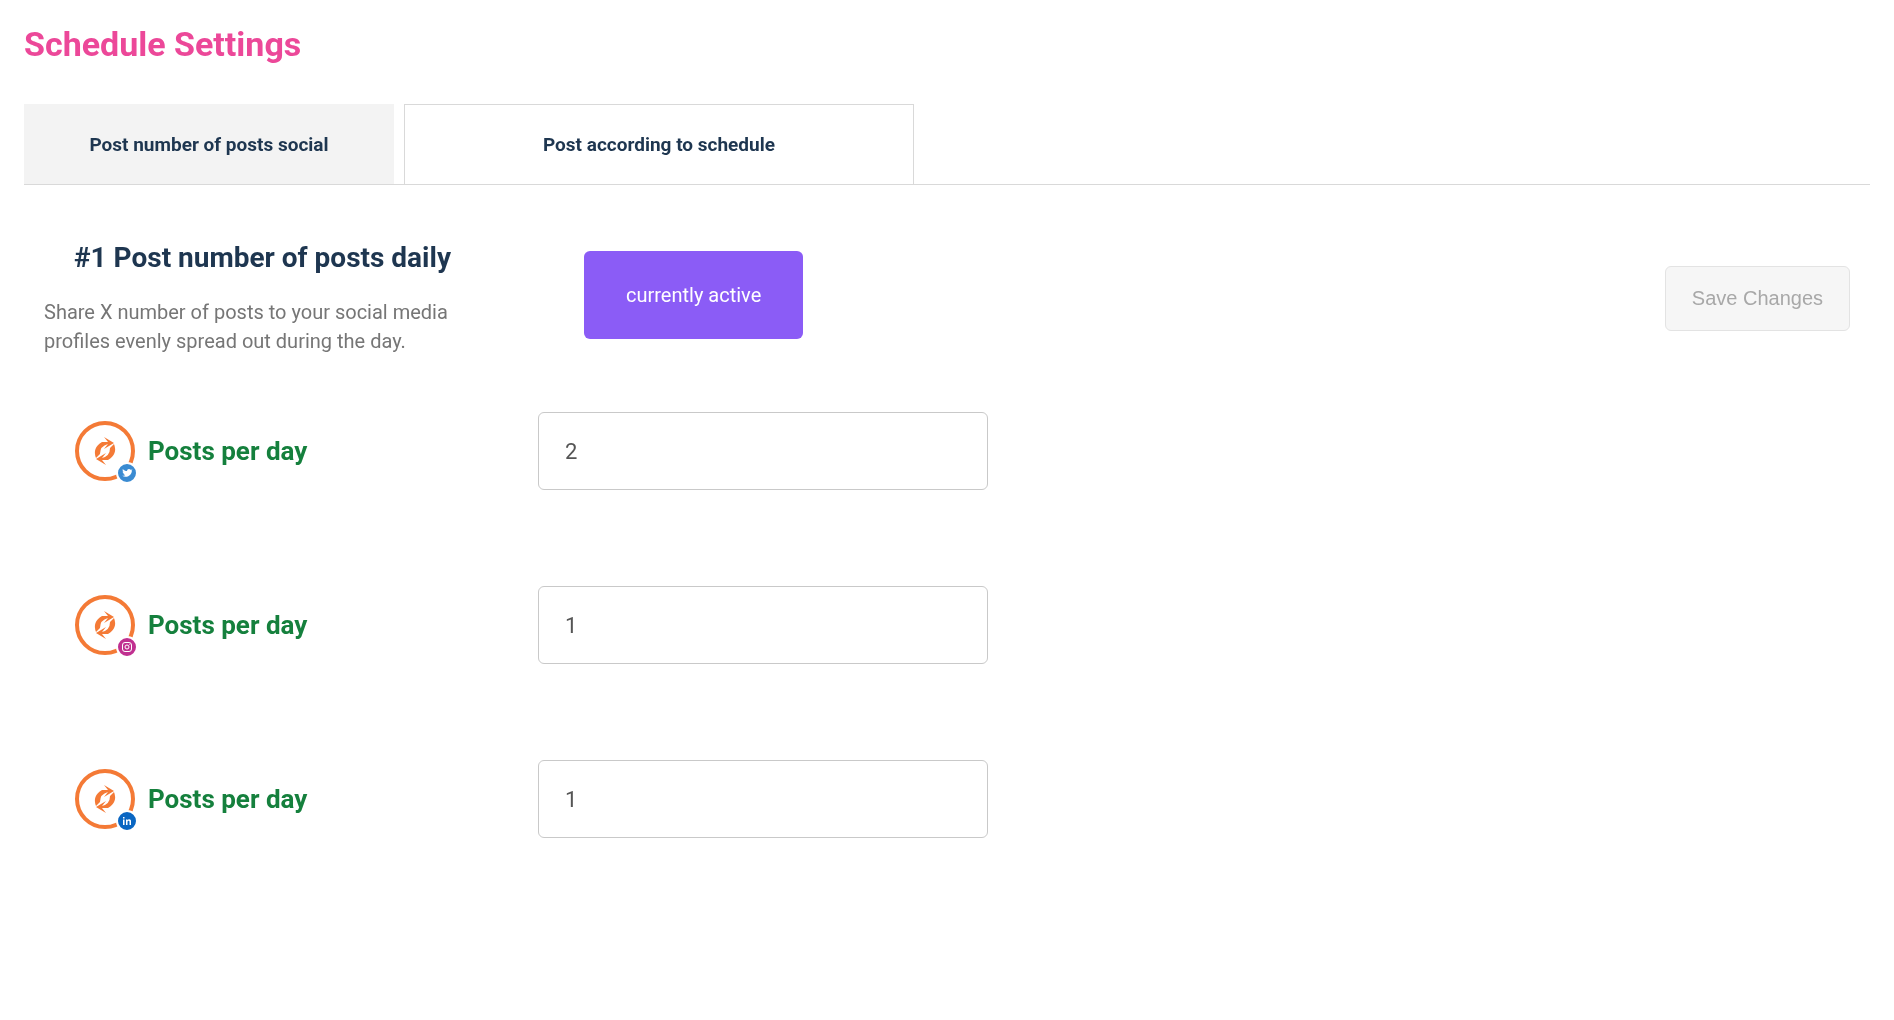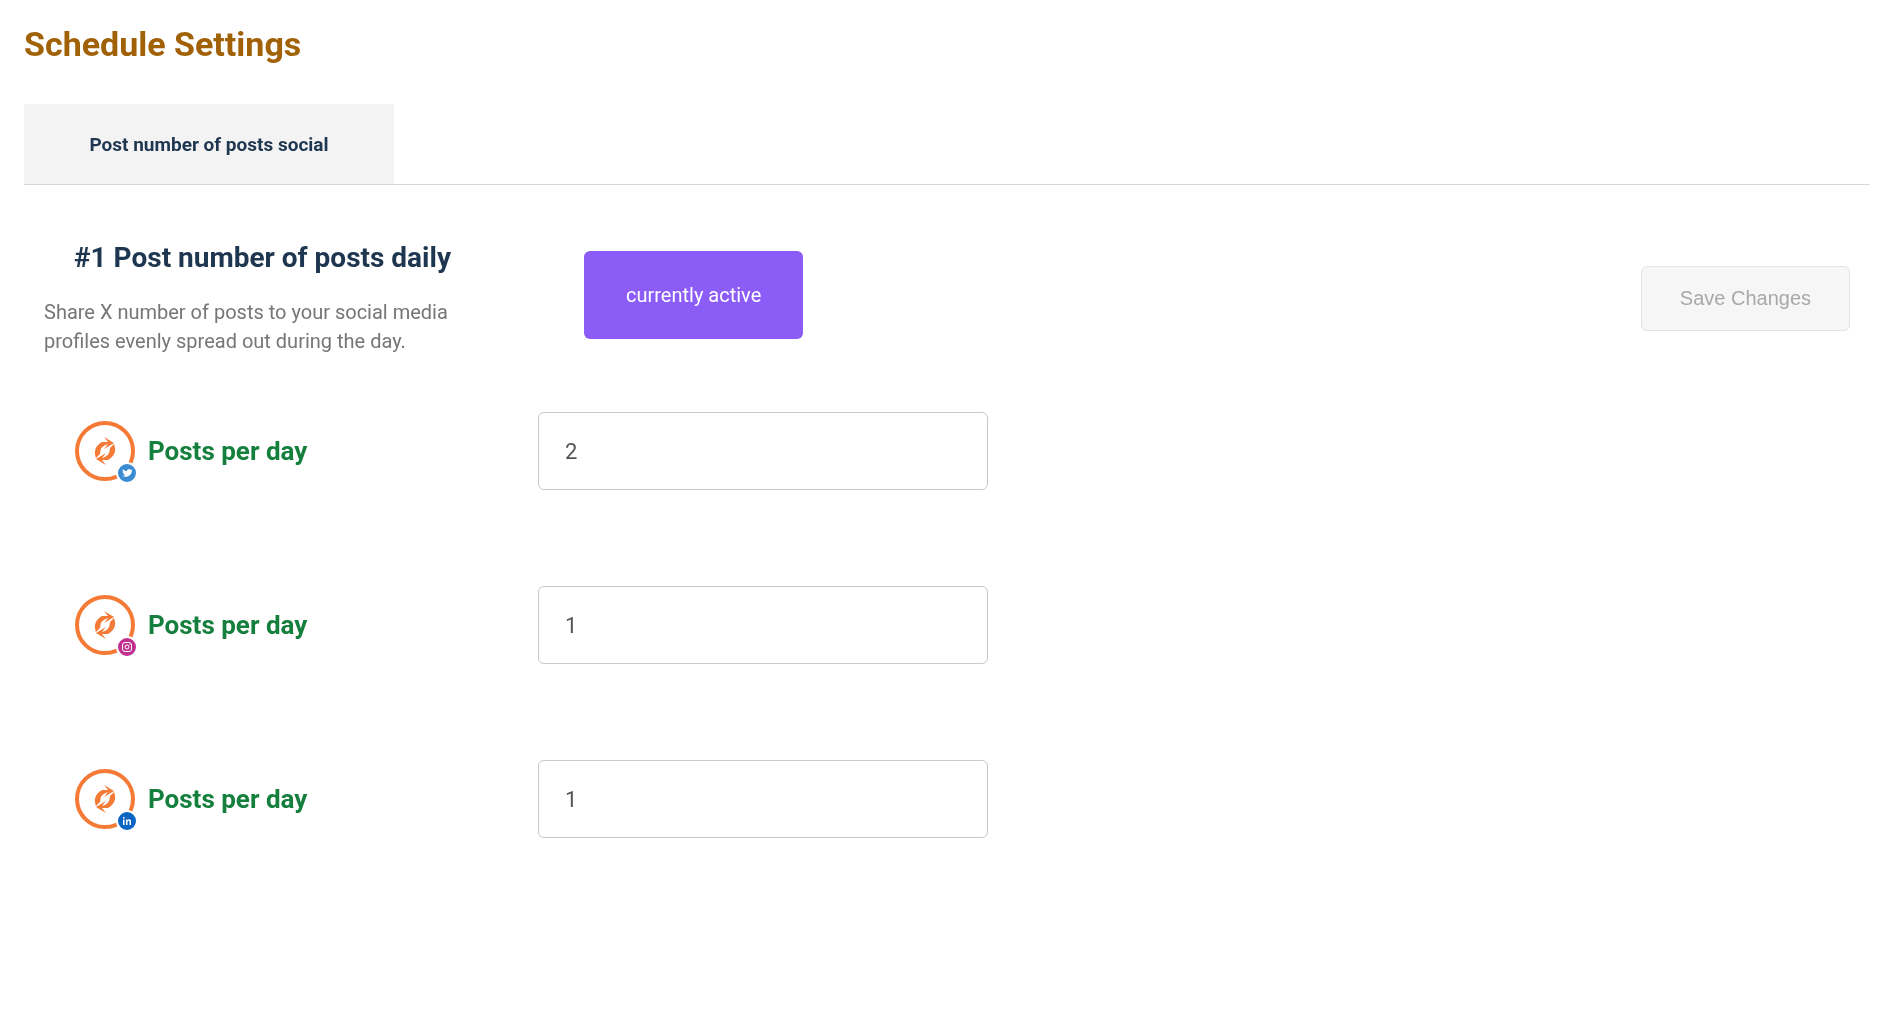--- a/index.html
+++ b/index.html
@@ -6,21 +6,21 @@
   body {
     margin: 0;
     font-family: -apple-system, BlinkMacSystemFont, "Segoe UI", Roboto, Helvetica, Arial, sans-serif;
     background: #ffffff;
     color: #1e3650;
     padding: 24px;
   }
   .page-title {
     font-size: 34px;
     font-weight: 700;
-    color: #a16207;
+    color: #ec4899;
     margin: 0 0 40px 0;
   }
   .tabs {
     display: flex;
     border-bottom: 1px solid #d9d9d9;
   }
   .tab {
     flex: 0 0 auto;
     width: 370px;
     padding: 28px 20px;
@@ -74,21 +74,21 @@
     border-radius: 6px;
     margin-left: 0;
     margin-top: -8px;
   }
   .header-spacer { flex: 1; }
   .save-btn {
     background: #f6f6f6;
     border: 1px solid #e3e3e3;
     color: #a8a8a8;
     font-size: 20px;
-    padding: 20px 38px;
+    padding: 20px 26px;
     border-radius: 6px;
     cursor: pointer;
   }
   .rows {
     margin-top: 56px;
     padding-left: 30px;
   }
   .row {
     display: flex;
     align-items: center;
@@ -156,20 +156,21 @@
                M40 24 Q44 34 34 40 L28 40 L32 45 L22 39 L32 33 L28 38
                Q36 36 36 28" fill="#f47a36"></path>
     </g>
   </defs>
 </svg>
 
 <h1 class="page-title">Schedule Settings</h1>
 
 <div class="tabs">
   <div class="tab active">Post number of posts social</div>
+  <div class="tab">Post according to schedule</div>
 </div>
 
 <div class="content">
 
   <div class="header-row">
     <div class="header-left">
       <h2 class="section-title">#1 Post number of posts daily</h2>
       <p class="section-desc">Share X number of posts to your social media profiles evenly spread out during the day.</p>
     </div>
     <div class="status-pill">currently active</div>

